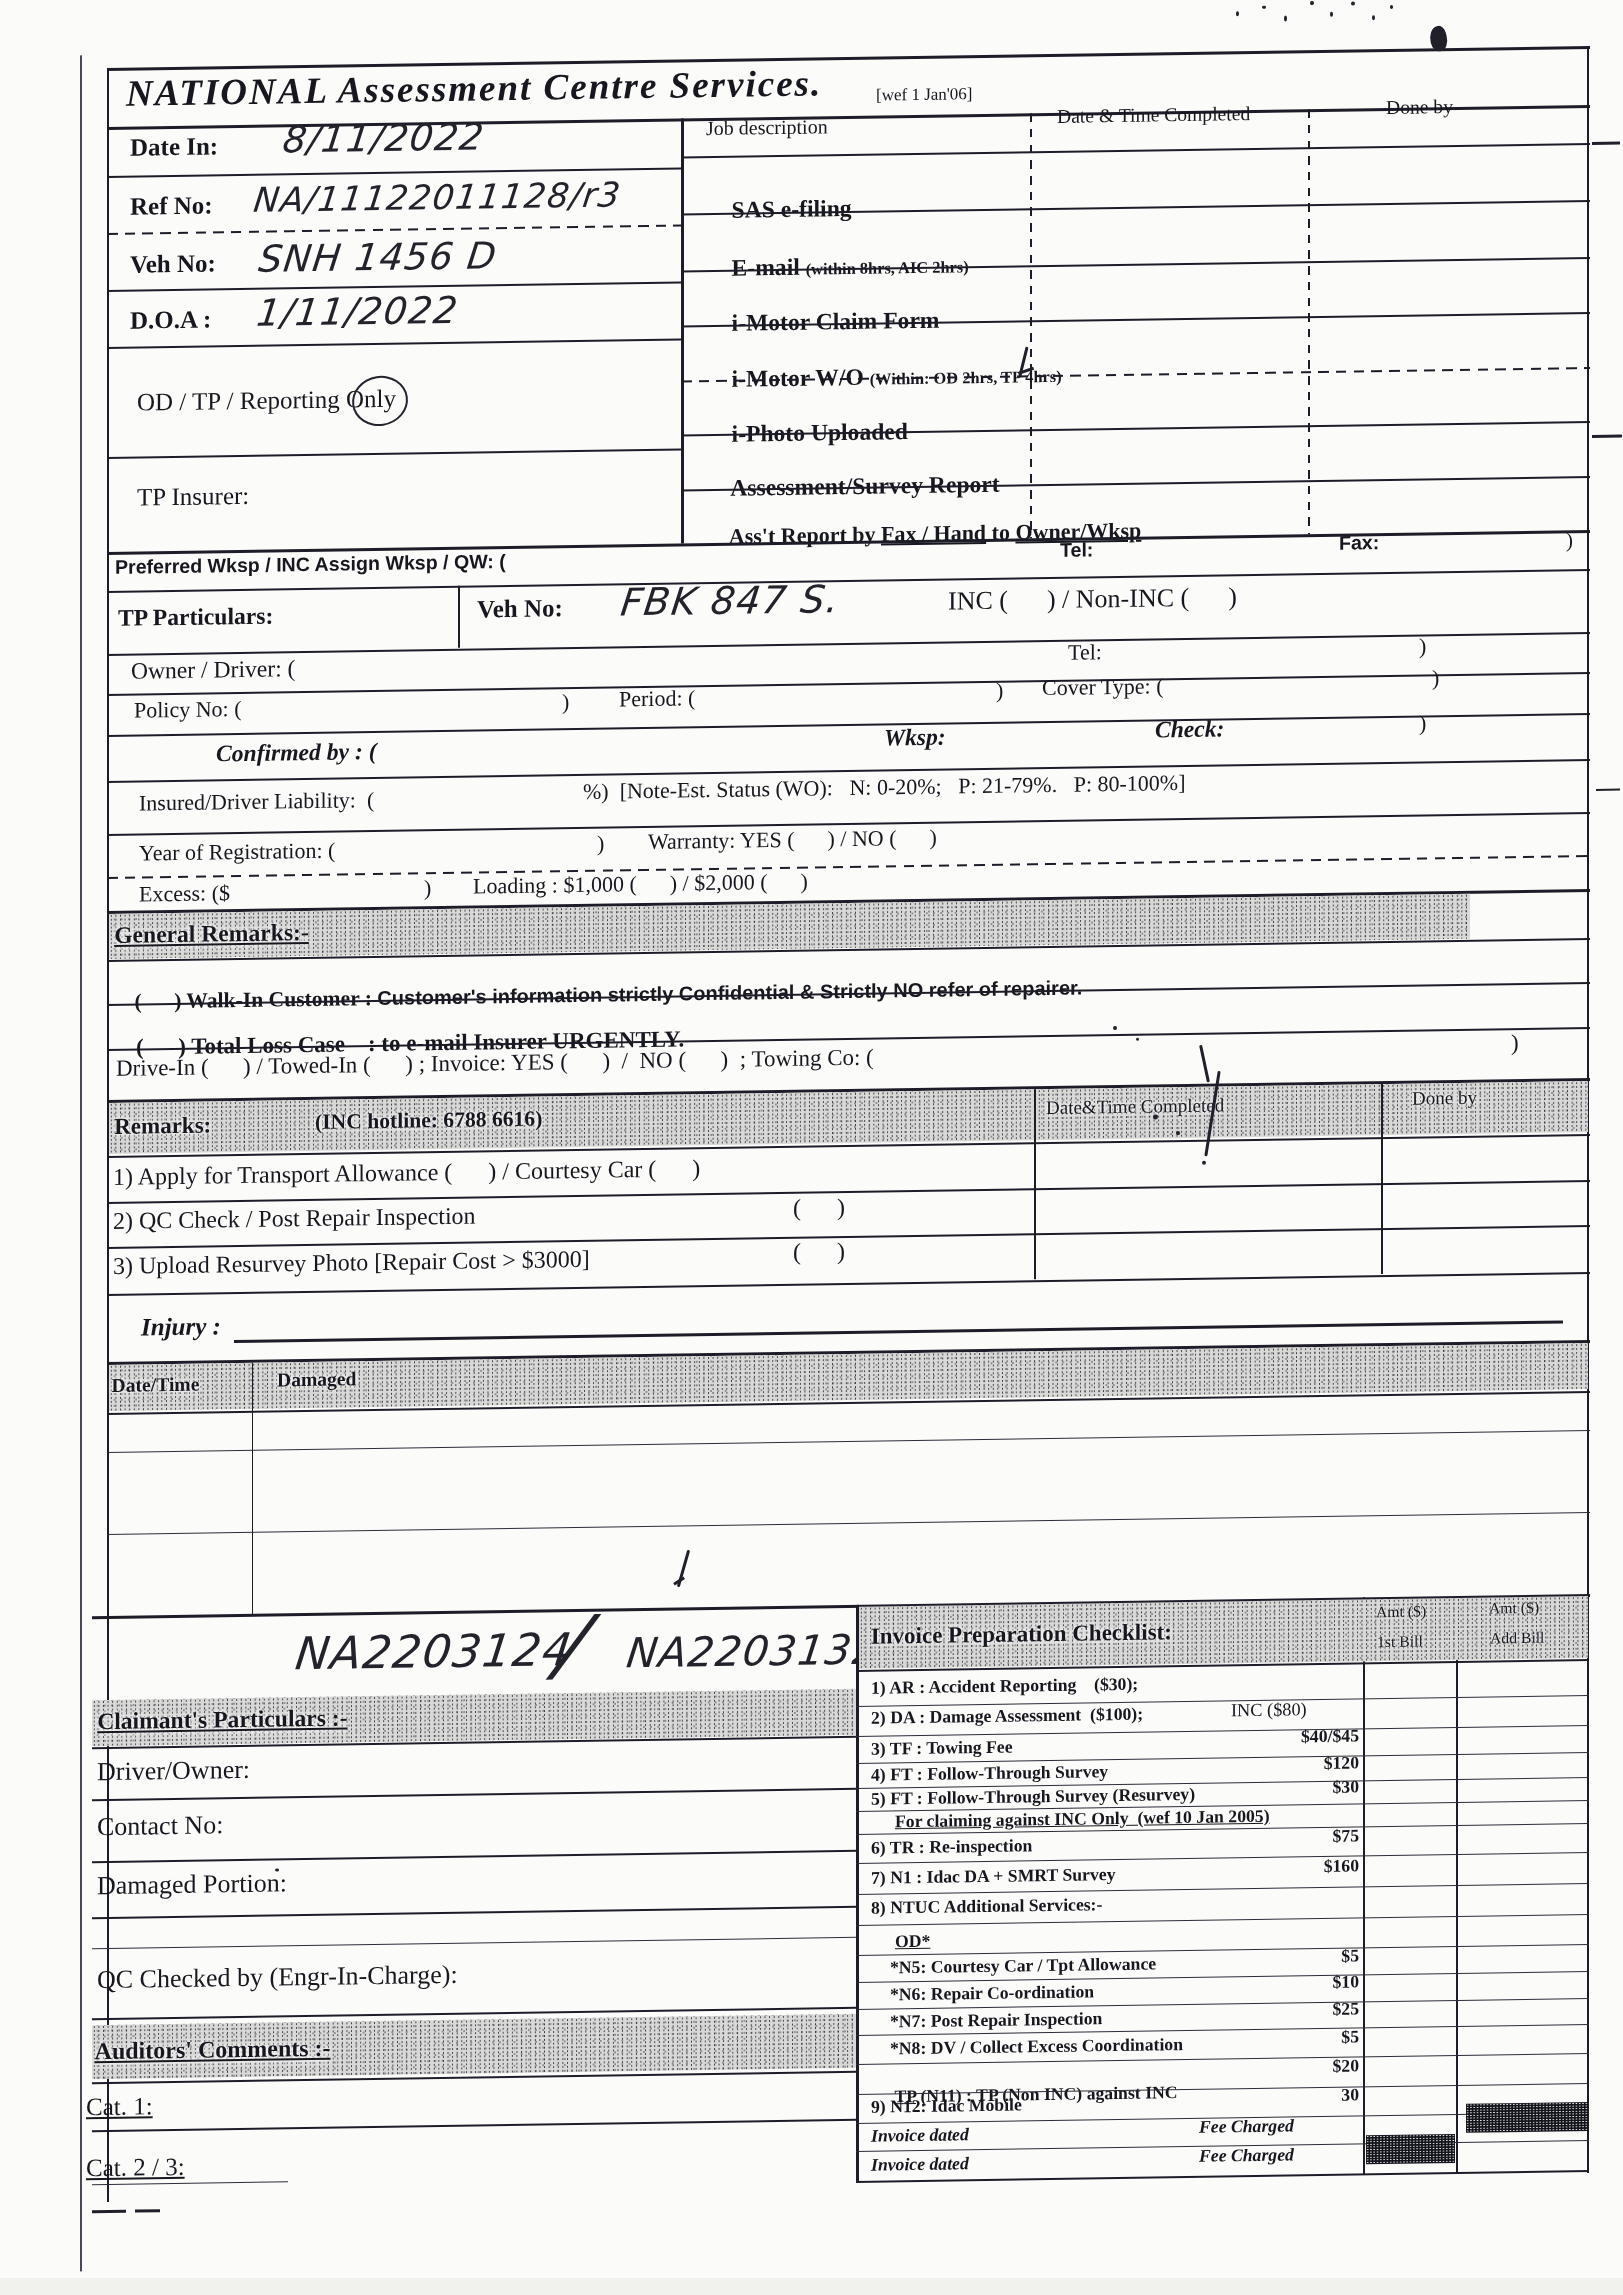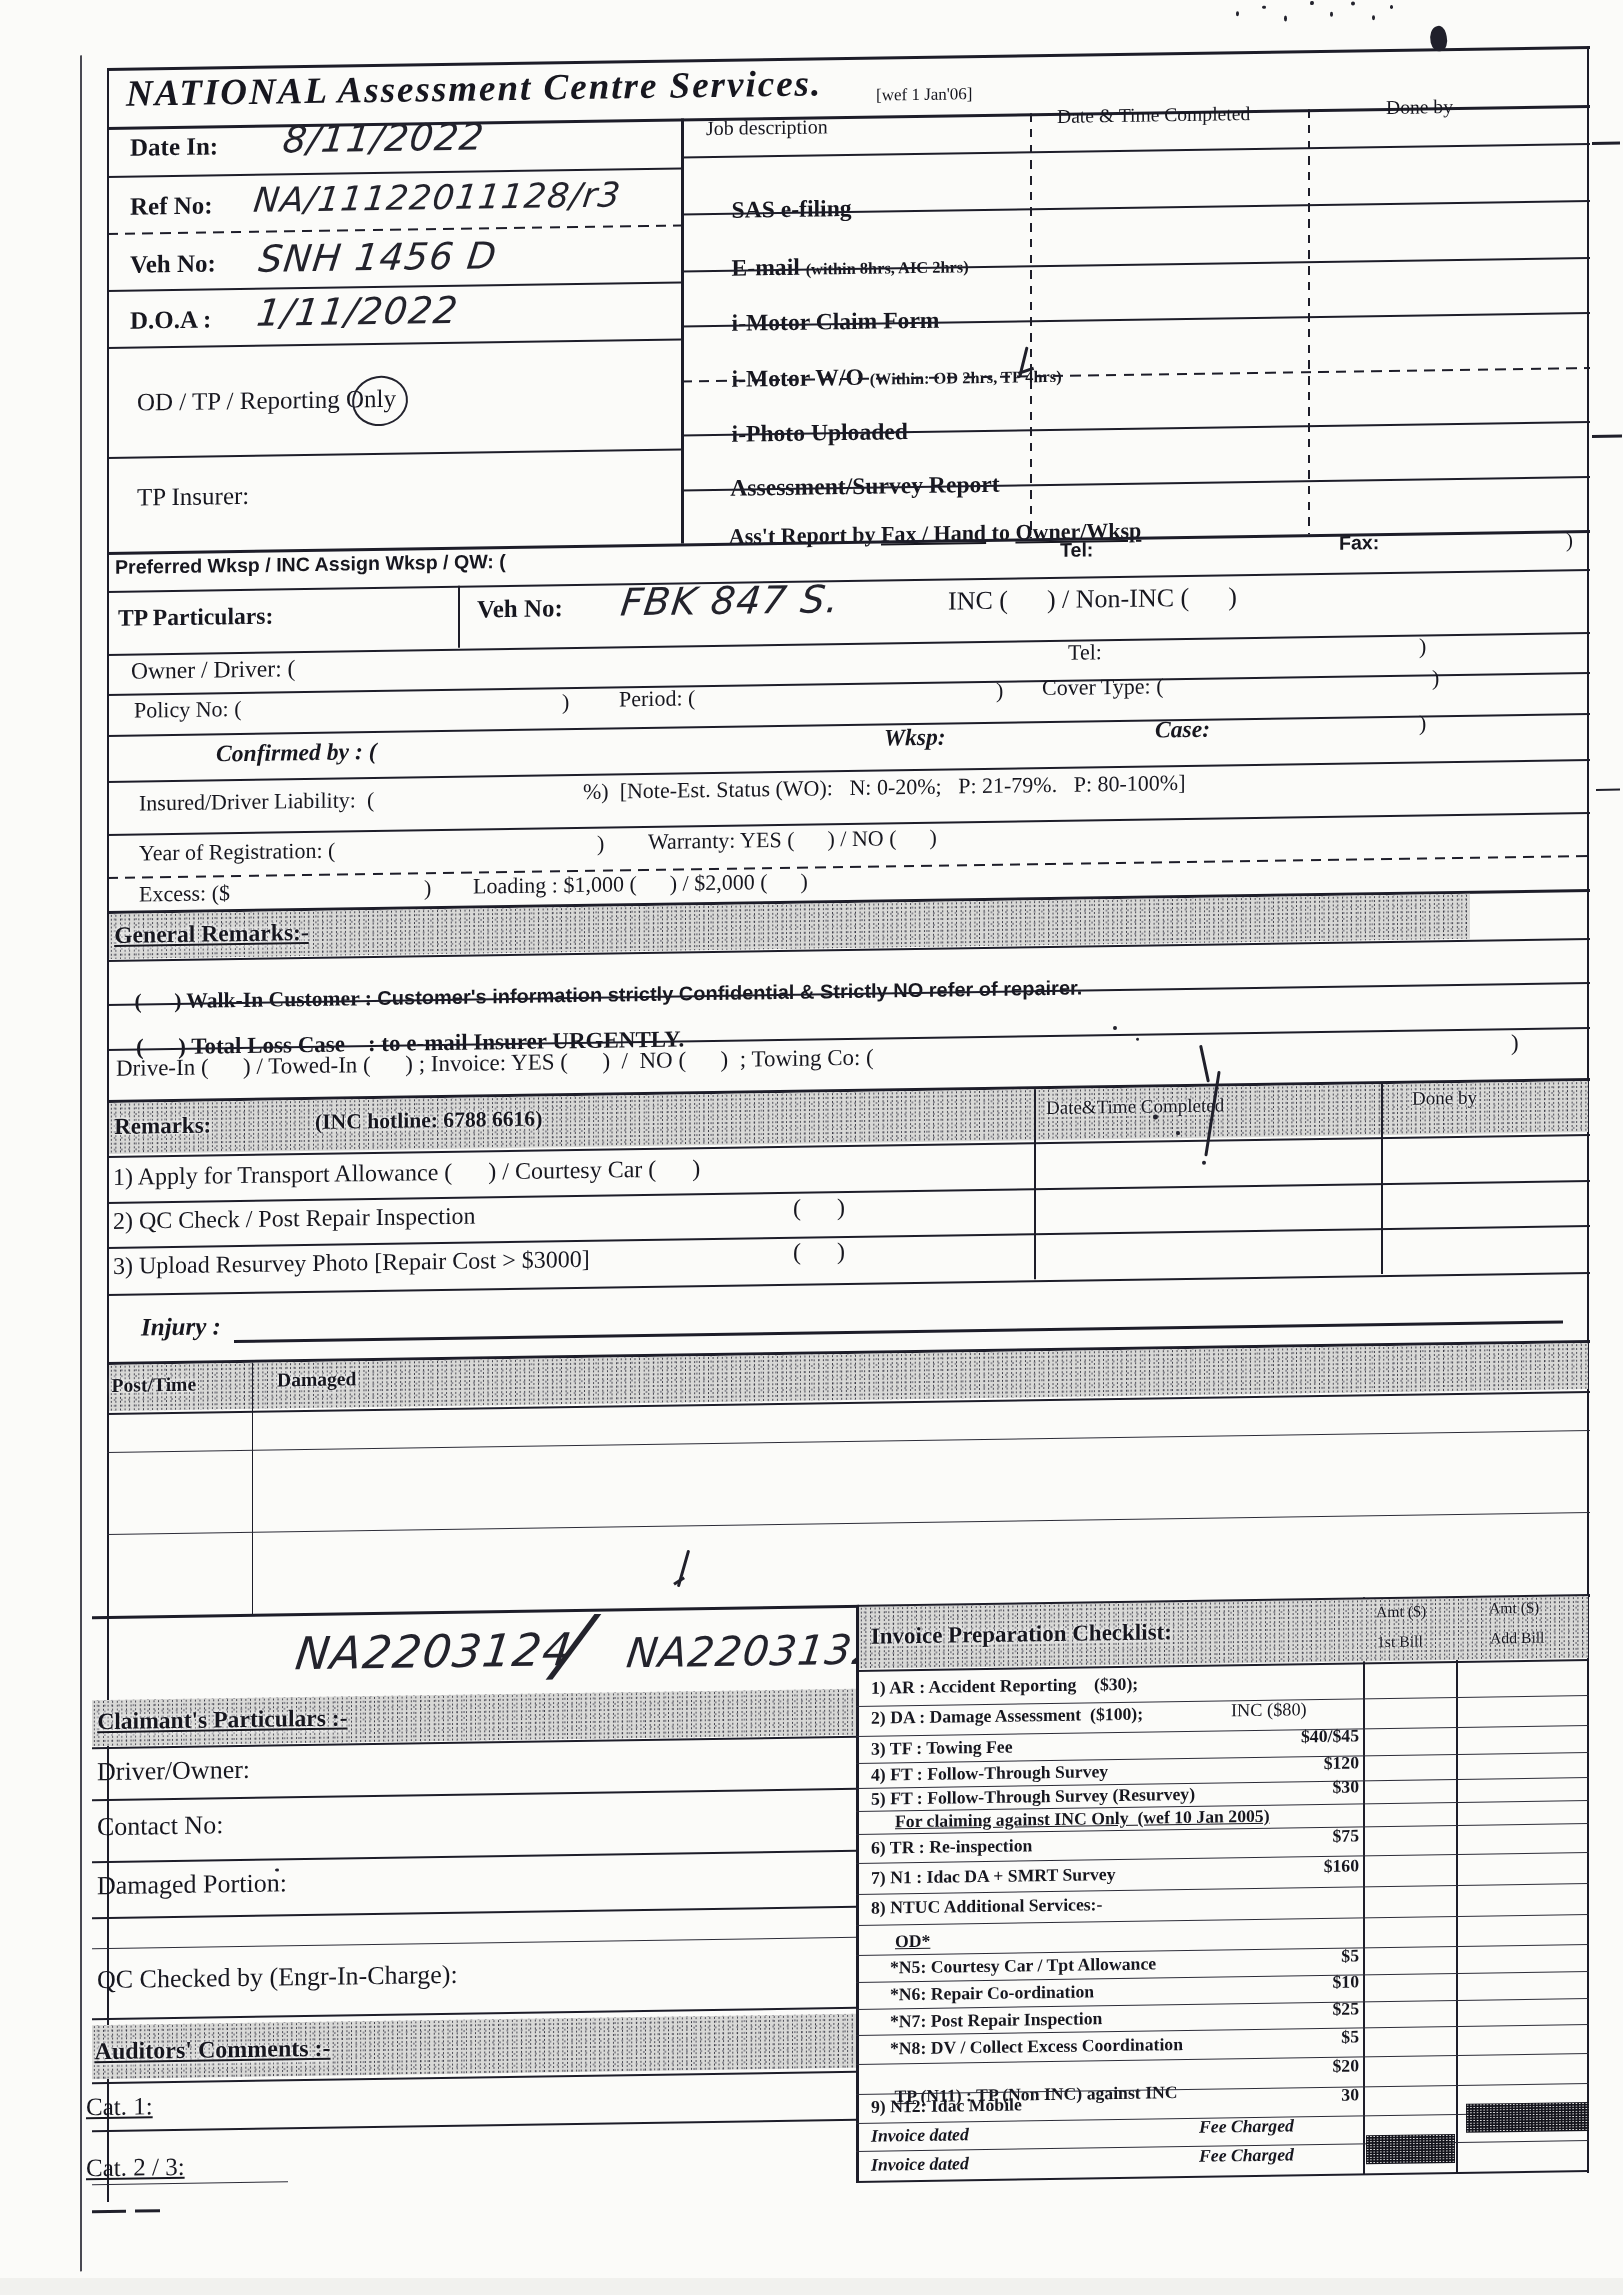--- a/index.html
+++ b/index.html
@@ -124,21 +124,21 @@
   <div class="t" style="left:134px;top:700px;font-size:22px;">Policy No: (</div>
   <div class="t" style="left:562px;top:698px;font-size:22px;">)</div>
   <div class="t" style="left:619px;top:696px;font-size:22px;">Period: (</div>
   <div class="t" style="left:996px;top:693px;font-size:22px;">)</div>
   <div class="t" style="left:1042px;top:691px;font-size:22px;">Cover Type: (</div>
   <div class="t" style="left:1432px;top:687px;font-size:22px;">)</div>
   <div class="hl" style="left:107px;top:736px;width:1483px;"></div>
 
   <div class="t b i" style="left:216px;top:744px;font-size:23.6px;">Confirmed by : (</div>
   <div class="t b i" style="left:884px;top:738px;font-size:23.6px;">Wksp:</div>
-  <div class="t b i" style="left:1155px;top:734px;font-size:23.6px;">Case:</div>
+  <div class="t b i" style="left:1155px;top:734px;font-size:23.6px;">Check:</div>
   <div class="t" style="left:1419px;top:732px;font-size:22px;">)</div>
   <div class="hl" style="left:107px;top:782px;width:1483px;"></div>
 
   <div class="t" style="left:139px;top:793px;font-size:22px;">Insured/Driver Liability:  (</div>
   <div class="t" style="left:583px;top:788px;font-size:22px;">%)  [Note-Est. Status (WO):   N: 0-20%;   P: 21-79%.   P: 80-100%]</div>
   <div class="hl" style="left:107px;top:835px;width:1483px;"></div>
 
   <div class="t" style="left:139px;top:843px;font-size:22px;">Year of Registration: (</div>
   <div class="t" style="left:597px;top:840px;font-size:22px;">)</div>
   <div class="t" style="left:648px;top:839px;font-size:22px;">Warranty: YES (      ) / NO (      )</div>
@@ -185,21 +185,21 @@
 
   <div class="t" style="left:113px;top:1255px;font-size:24px;">3) Upload Resurvey Photo [Repair Cost &gt; $3000]</div>
   <div class="t" style="left:793px;top:1251px;font-size:24px;">(      )</div>
   <div class="hl" style="left:107px;top:1295px;width:1483px;"></div>
 
   <div class="t b i" style="left:141px;top:1316px;font-size:25px;">Injury :</div>
   <div class="hl" style="left:234px;top:1343px;width:1329px;height:2.6px;"></div>
 
   <div class="hl thick" style="left:107px;top:1363px;width:1483px;"></div>
   <div class="shade" style="left:109px;top:1366px;width:1479px;height:46px;">
-    <div class="t b" style="left:2.6px;top:10.5px;font-size:19.6px;text-shadow:0 0 3.9px #fff,0 0 6.5px #fff;">Post/Time</div>
+    <div class="t b" style="left:2.6px;top:10.5px;font-size:19.6px;text-shadow:0 0 3.9px #fff,0 0 6.5px #fff;">Date/Time</div>
     <div class="t b" style="left:168px;top:7.9px;font-size:19.6px;text-shadow:0 0 3.9px #fff,0 0 6.5px #fff;">Damaged</div>
   </div>
   <div class="hl" style="left:107px;top:1414px;width:1483px;"></div>
   <div class="vl thin" style="left:252px;top:1366px;height:252px;width:1.3px;"></div>
   <div class="hl thin" style="left:107px;top:1453px;width:1483px;"></div>
   <div class="hl thin" style="left:107px;top:1535px;width:1483px;"></div>
 
   <div class="hl thick" style="left:92px;top:1617px;width:1498px;"></div>
   <div class="hand" style="left:296px;top:1631px;font-size:45px;">NA2203124</div>
   <div class="hand" style="left:560px;top:1607px;font-size:79px;transform:skewX(-14deg);">/</div>

